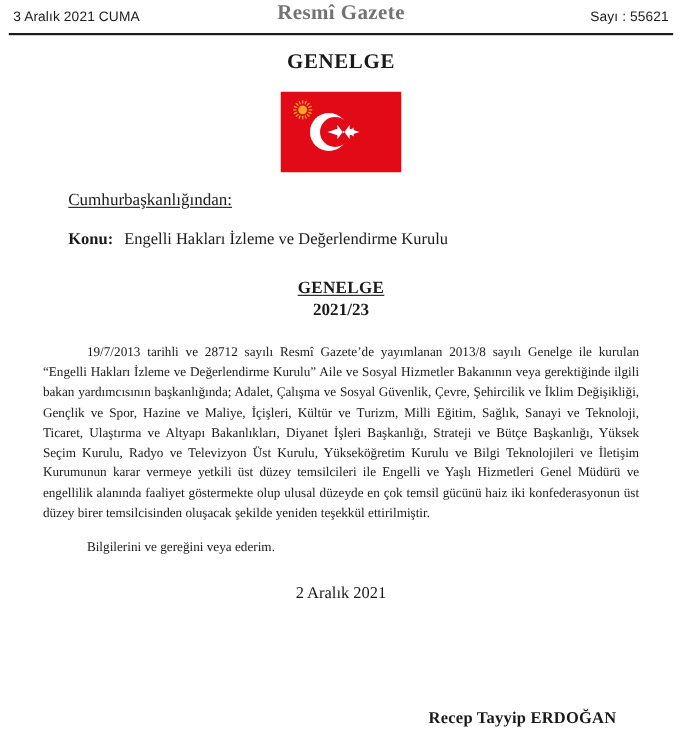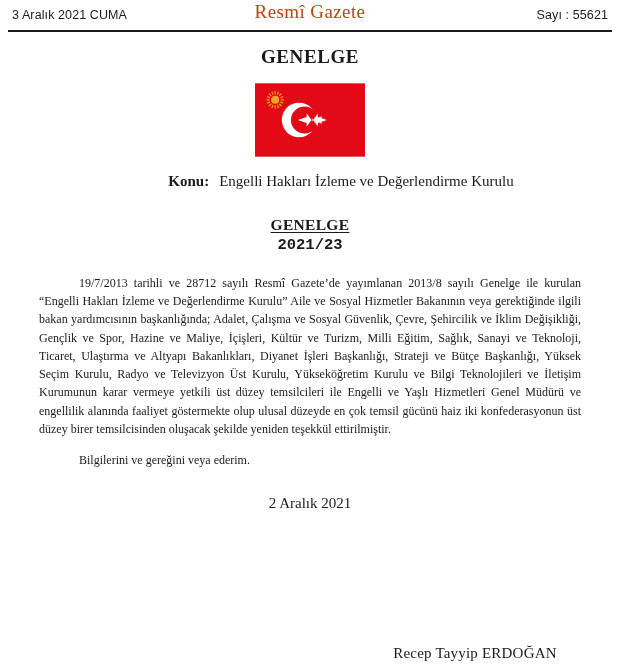--- a/index.html
+++ b/index.html
@@ -37,23 +37,23 @@
     letter-spacing: 0.1px;
     white-space: nowrap;
   }
   .mast-title {
     position: absolute;
     left: 0;
     right: 0;
     top: 1px;
     text-align: center;
     font-family: "Liberation Serif", "DejaVu Serif", serif;
-    font-weight: normal;
+    font-weight: bold;
     font-size: 19px;
-    color: #c2410c;
+    color: #737373;
     letter-spacing: 0.4px;
     pointer-events: none;
   }
   .mast-rule {
     margin: 0 8px 0 8px;
     height: 2px;
     background: #1a1a1a;
   }
 
   
@@ -82,24 +82,23 @@
     margin-top: 16px;
     padding-left: 62px;
   }
   .from-line {
     font-size: 15.5px;
     text-decoration: underline;
     text-underline-offset: 2px;
     display: inline-block;
   }
   .subject-line {
-    margin-top: 7px;
+    margin-top: 19px;
     font-size: 15px;
     white-space: nowrap;
-    text-align: center;
   }
   .subject-label {
     font-weight: bold;
     margin-right: 10px;
   }
 
   
   .circ-head {
     text-align: center;
     margin-top: 26px;
@@ -108,21 +107,20 @@
     font-weight: bold;
     font-size: 15.5px;
     text-decoration: underline;
     text-underline-offset: 2px;
     letter-spacing: 0.3px;
   }
   .circ-head-no {
     font-weight: bold;
     font-size: 15.5px;
     margin-top: 2px;
-    font-family: Liberation Mono, monospace;
   }
 
   
   .body-block {
     margin-top: 20px;
     padding: 0 26px;
   }
   .body-par {
     font-size: 12px;
     line-height: 1.52;
@@ -146,21 +144,21 @@
 
   
   .signature {
     position: absolute;
     left: 330px;
     right: 0;
     bottom: 8px;
     text-align: center;
   }
   .sign-name {
-    font-weight: normal;
+    font-weight: bold;
     font-size: 15px;
     letter-spacing: 0.2px;
   }
   .sign-role {
     font-size: 15px;
     margin-top: 3px;
     letter-spacing: 0.3px;
   }
 </style>
 </head>
@@ -241,20 +239,21 @@
       <polygon fill="#ffffff" points="196,100 171.5,108 171.5,82.2 156.3,103 141,82.2 141,108 116.6,100 141,92 141,117.8 156.3,97 171.5,117.8 171.5,92">
       </polygon>
       <polygon fill="#ffffff" points="186,100 166.4,106.4 178.5,89.7 178.5,110.3 166.4,93.6">
       </polygon>
       <polygon fill="#ffffff" points="190,100 167.6,107.3 181.4,88.2 181.4,111.8 167.6,92.7">
       </polygon>
     </svg>
   </div>
 
   <div class="from-block">
+    <div class="from-line">Cumhurbaşkanlığından:</div>
     <div class="subject-line">
       <span class="subject-label">Konu:</span><span class="subject-value">Engelli Hakları İzleme ve Değerlendirme Kurulu</span>
     </div>
   </div>
 
   <div class="circ-head">
     <div class="circ-head-main">GENELGE</div>
     <div class="circ-head-no">2021/23</div>
   </div>
 

